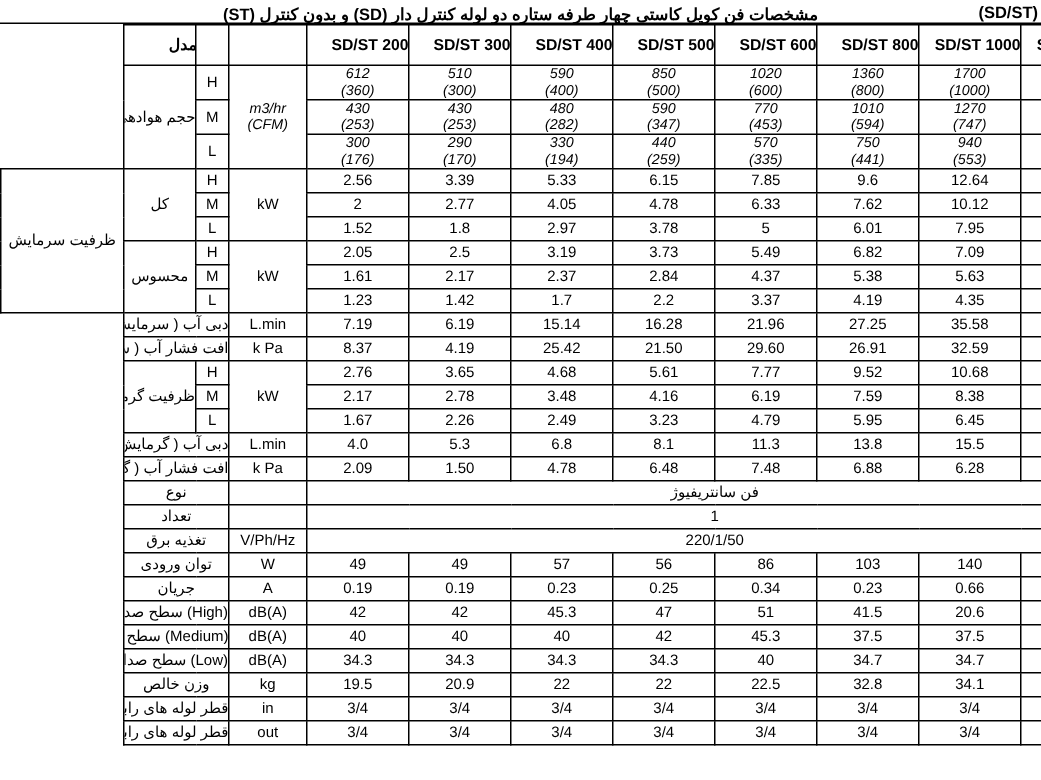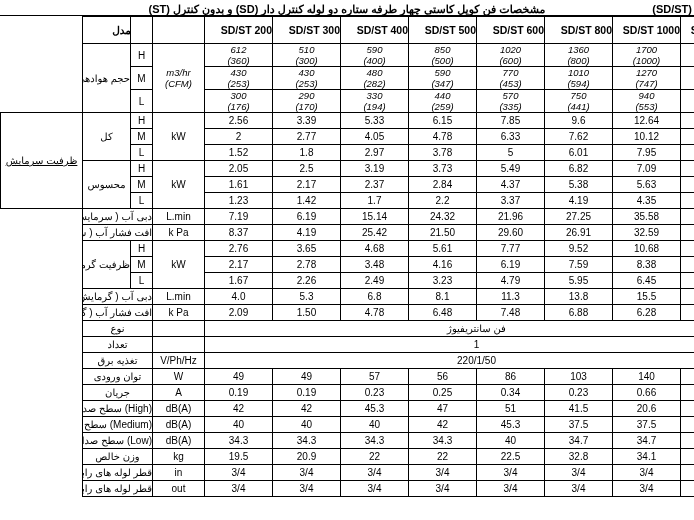--- a/index.html
+++ b/index.html
@@ -285,21 +285,21 @@
           <td>12.64</td>
           <td>9.6</td>
           <td>7.85</td>
           <td>6.15</td>
           <td>5.33</td>
           <td>3.39</td>
           <td>2.56</td>
           <td class="unit" rowspan="3">kW</td>
           <td class="sub">H</td>
           <td class="label-r" rowspan="3">کل</td>
-          <td class="label-r" rowspan="6" style="width: 0px; text-decoration: underline;">ظرفیت سرمایش</td>
+          <td class="label-r" rowspan="6" style="width: 0px;">ظرفیت سرمایش</td>
         </tr>
         <tr>
           <td>12.08</td>
           <td>10.12</td>
           <td>7.62</td>
           <td>6.33</td>
           <td>4.78</td>
           <td>4.05</td>
           <td>2.77</td>
           <td>2</td>
@@ -349,21 +349,21 @@
           <td>1.7</td>
           <td>1.42</td>
           <td>1.23</td>
           <td class="sub">L</td>
         </tr>
         <tr>
           <td>42.40</td>
           <td>35.58</td>
           <td>27.25</td>
           <td>21.96</td>
-          <td>24.32</td>
+          <td>16.28</td>
           <td>15.14</td>
           <td>6.19</td>
           <td>7.19</td>
           <td class="unit">L.min</td>
           <td class="label-r" colspan="2">دبی آب ( سرمایش )</td>
         </tr>
         <tr>
           <td>33.79</td>
           <td>32.59</td>
           <td>26.91</td>

